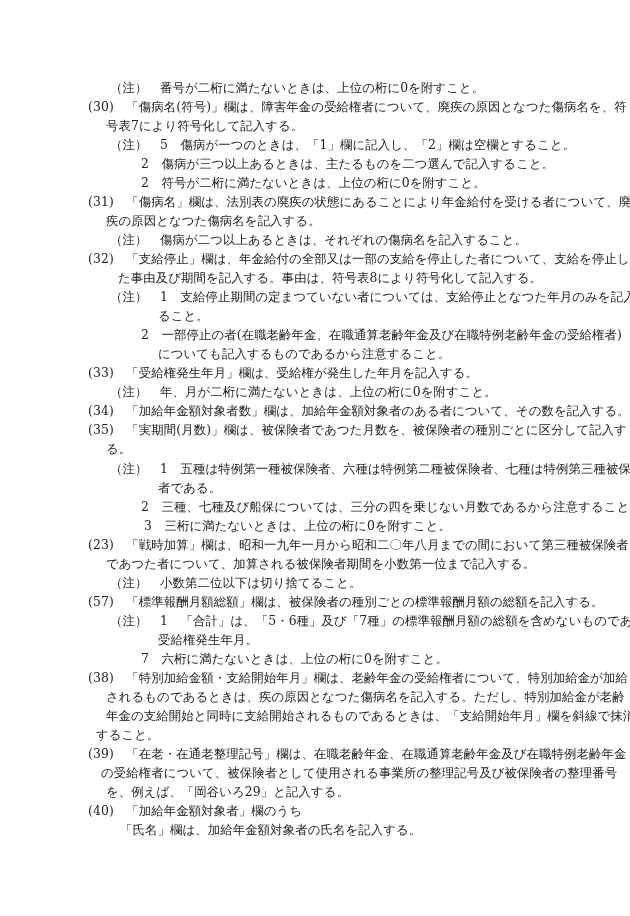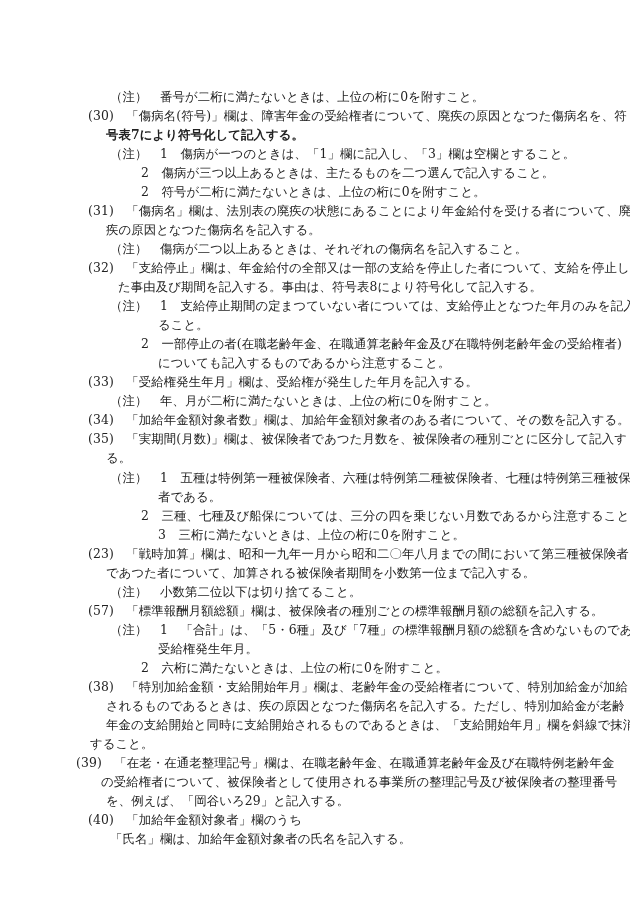--- a/index.html
+++ b/index.html
@@ -1,56 +1,56 @@
 <!DOCTYPE html>
 <html><head>
 <meta charset="utf-8">
 <style>
   html,body{margin:0;padding:0;background:#fff;}
   body{width:630px;height:916px;position:relative;overflow:hidden;
     font-family:"DejaVu Serif","Liberation Serif",serif;color:#222;}
-  .ln{position:absolute;font-size:12.4px;line-height:16px;white-space:nowrap;letter-spacing:0.1px;margin-top:9px;}
+  .ln{position:absolute;font-size:12.4px;line-height:16px;white-space:nowrap;letter-spacing:0.1px;}
 </style>
 </head>
 <body>
 
 <div id="doc">
     <div class="ln" style="left: 110px; top: 80px;">（注）　番号が二桁に満たないときは、上位の桁に0を附すこと。</div>
     <div class="ln" style="left: 88px; top: 99.0256px;">(30)　「傷病名(符号)」欄は、障害年金の受給権者について、廃疾の原因となつた傷病名を、符</div>
-    <div class="ln" style="left: 106px; top: 118.051px; font-weight: bold;">号表7により符号化して記入する。</div>
-    <div class="ln" style="left: 110px; top: 137.077px;">（注）　1　傷病が一つのときは、「1」欄に記入し、「3」欄は空欄とすること。</div>
+    <div class="ln" style="left: 106px; top: 118.051px;">号表7により符号化して記入する。</div>
+    <div class="ln" style="left: 110px; top: 137.077px;">（注）　5　傷病が一つのときは、「1」欄に記入し、「2」欄は空欄とすること。</div>
     <div class="ln" style="left: 141px; top: 156.103px;">2　傷病が三つ以上あるときは、主たるものを二つ選んで記入すること。</div>
     <div class="ln" style="left: 141px; top: 175.128px;">2　符号が二桁に満たないときは、上位の桁に0を附すこと。</div>
     <div class="ln" style="left: 88px; top: 194.154px;">(31)　「傷病名」欄は、法別表の廃疾の状態にあることにより年金給付を受ける者について、廃</div>
     <div class="ln" style="left: 106px; top: 213.179px;">疾の原因となつた傷病名を記入する。</div>
     <div class="ln" style="left: 110px; top: 232.205px;">（注）　傷病が二つ以上あるときは、それぞれの傷病名を記入すること。</div>
     <div class="ln" style="left: 88px; top: 251.231px;">(32)　「支給停止」欄は、年金給付の全部又は一部の支給を停止した者について、支給を停止し</div>
     <div class="ln" style="left: 118px; top: 270.256px;">た事由及び期間を記入する。事由は、符号表8により符号化して記入する。</div>
     <div class="ln" style="left: 110px; top: 289.282px;">（注）　1　支給停止期間の定まつていない者については、支給停止となつた年月のみを記入す</div>
     <div class="ln" style="left: 158px; top: 308.308px;">ること。</div>
     <div class="ln" style="left: 141px; top: 327.333px;">2　一部停止の者(在職老齢年金、在職通算老齢年金及び在職特例老齢年金の受給権者)</div>
     <div class="ln" style="left: 158px; top: 346.359px;">についても記入するものであるから注意すること。</div>
     <div class="ln" style="left: 88px; top: 365.385px;">(33)　「受給権発生年月」欄は、受給権が発生した年月を記入する。</div>
     <div class="ln" style="left: 110px; top: 384.41px;">（注）　年、月が二桁に満たないときは、上位の桁に0を附すこと。</div>
     <div class="ln" style="left: 88px; top: 403.436px;">(34)　「加給年金額対象者数」欄は、加給年金額対象者のある者について、その数を記入する。</div>
     <div class="ln" style="left: 88px; top: 422.462px;">(35)　「実期間(月数)」欄は、被保険者であつた月数を、被保険者の種別ごとに区分して記入す</div>
     <div class="ln" style="left: 106px; top: 441.487px;">る。</div>
     <div class="ln" style="left: 110px; top: 460.513px;">（注）　1　五種は特例第一種被保険者、六種は特例第二種被保険者、七種は特例第三種被保険</div>
     <div class="ln" style="left: 158px; top: 479.538px;">者である。</div>
     <div class="ln" style="left: 141px; top: 498.564px;">2　三種、七種及び船保については、三分の四を乗じない月数であるから注意すること。</div>
-    <div class="ln" style="left: 158px; top: 517.59px; text-align: right;">3　三桁に満たないときは、上位の桁に0を附すこと。</div>
+    <div class="ln" style="left: 144px; top: 517.59px; text-align: right;">3　三桁に満たないときは、上位の桁に0を附すこと。</div>
     <div class="ln" style="left: 88px; top: 536.615px;">(23)　「戦時加算」欄は、昭和一九年一月から昭和二〇年八月までの間において第三種被保険者</div>
     <div class="ln" style="left: 106px; top: 555.641px;">であつた者について、加算される被保険者期間を小数第一位まで記入する。</div>
     <div class="ln" style="left: 110px; top: 574.667px;">（注）　小数第二位以下は切り捨てること。</div>
     <div class="ln" style="left: 88px; top: 593.692px;">(57)　「標準報酬月額総額」欄は、被保険者の種別ごとの標準報酬月額の総額を記入する。</div>
     <div class="ln" style="left: 110px; top: 612.718px;">（注）　1　「合計」は、「5・6種」及び「7種」の標準報酬月額の総額を含めないものであるか</div>
     <div class="ln" style="left: 158px; top: 631.744px;">受給権発生年月。</div>
-    <div class="ln" style="left: 141px; top: 650.769px;">2　六桁に満たないときは、上位の桁に0を附すこと。</div>
+    <div class="ln" style="left: 141px; top: 650.769px;">7　六桁に満たないときは、上位の桁に0を附すこと。</div>
     <div class="ln" style="left: 88px; top: 669.795px;">(38)　「特別加給金額・支給開始年月」欄は、老齢年金の受給権者について、特別加給金が加給</div>
     <div class="ln" style="left: 106px; top: 688.821px;">されるものであるときは、疾の原因となつた傷病名を記入する。ただし、特別加給金が老齢</div>
     <div class="ln" style="left: 106px; top: 707.846px;">年金の支給開始と同時に支給開始されるものであるときは、「支給開始年月」欄を斜線で抹消</div>
-    <div class="ln" style="left: 90px; top: 726.872px; text-align: center;">すること。</div>
-    <div class="ln" style="left: 76px; top: 745.897px;">(39)　「在老・在通老整理記号」欄は、在職老齢年金、在職通算老齢年金及び在職特例老齢年金</div>
+    <div class="ln" style="left: 96px; top: 726.872px; text-align: center;">すること。</div>
+    <div class="ln" style="left: 88px; top: 745.897px;">(39)　「在老・在通老整理記号」欄は、在職老齢年金、在職通算老齢年金及び在職特例老齢年金</div>
     <div class="ln" style="left: 101px; top: 764.923px;">の受給権者について、被保険者として使用される事業所の整理記号及び被保険者の整理番号</div>
     <div class="ln" style="left: 106px; top: 783.949px;">を、例えば、「岡谷いろ29」と記入する。</div>
     <div class="ln" style="left: 88px; top: 802.974px;">(40)　「加給年金額対象者」欄のうち</div>
-    <div class="ln" style="left: 110px; top: 822px;">「氏名」欄は、加給年金額対象者の氏名を記入する。</div>
+    <div class="ln" style="left: 120px; top: 822px;">「氏名」欄は、加給年金額対象者の氏名を記入する。</div>
   </div>
 
 </body></html>

